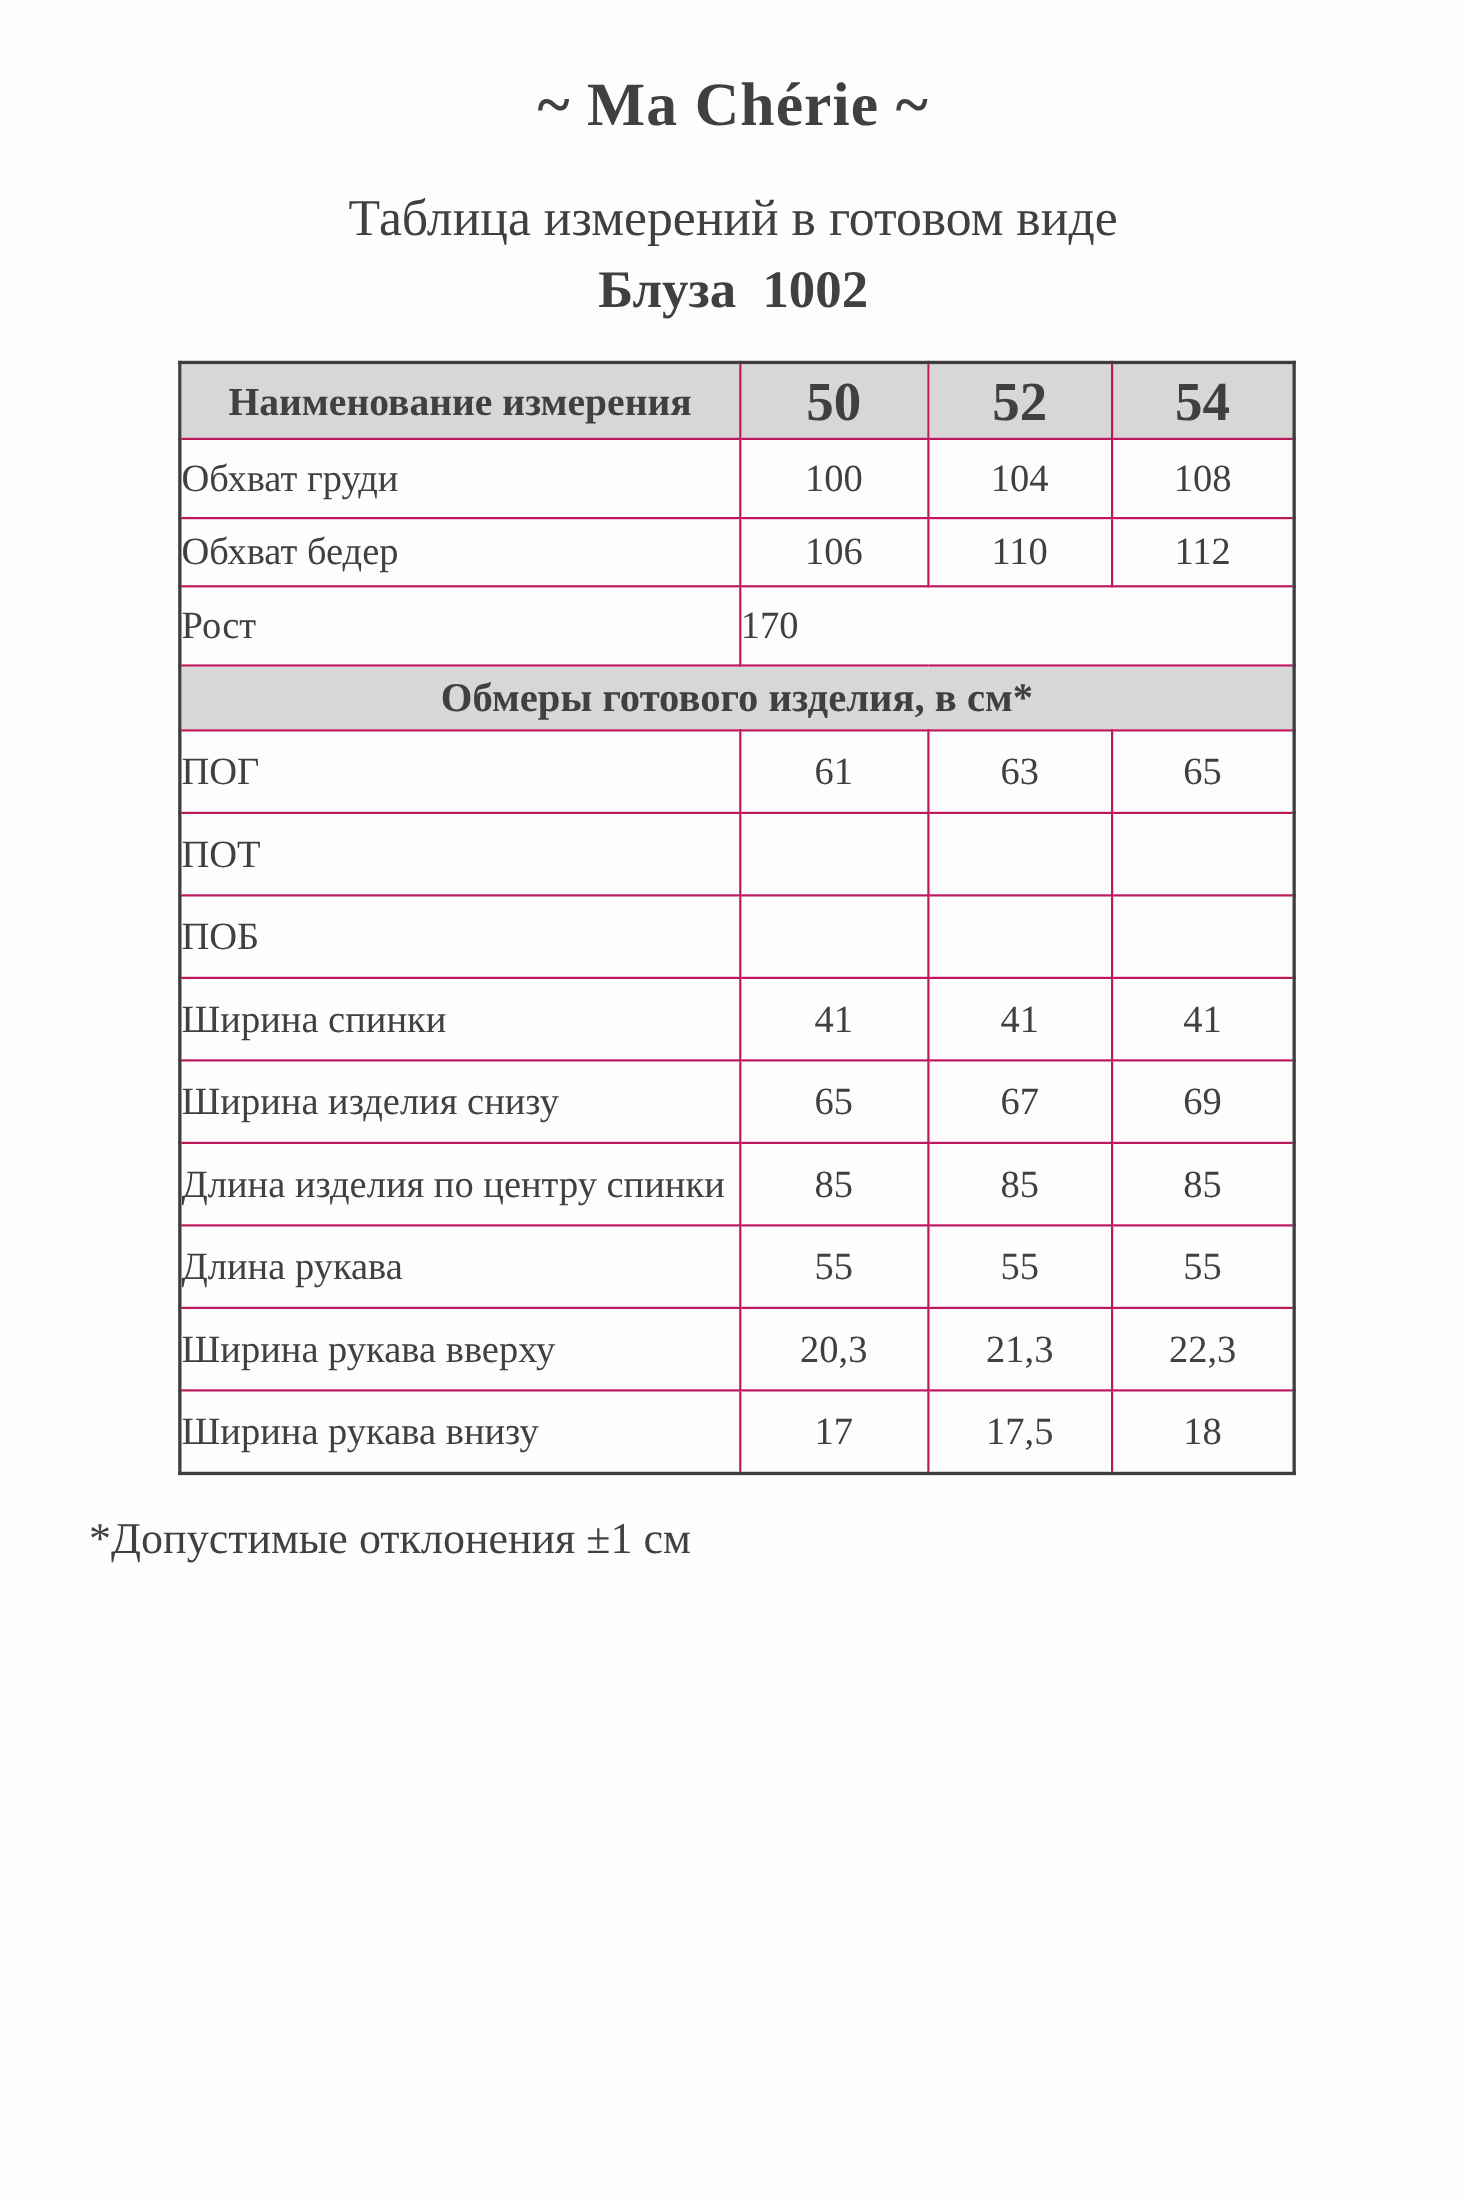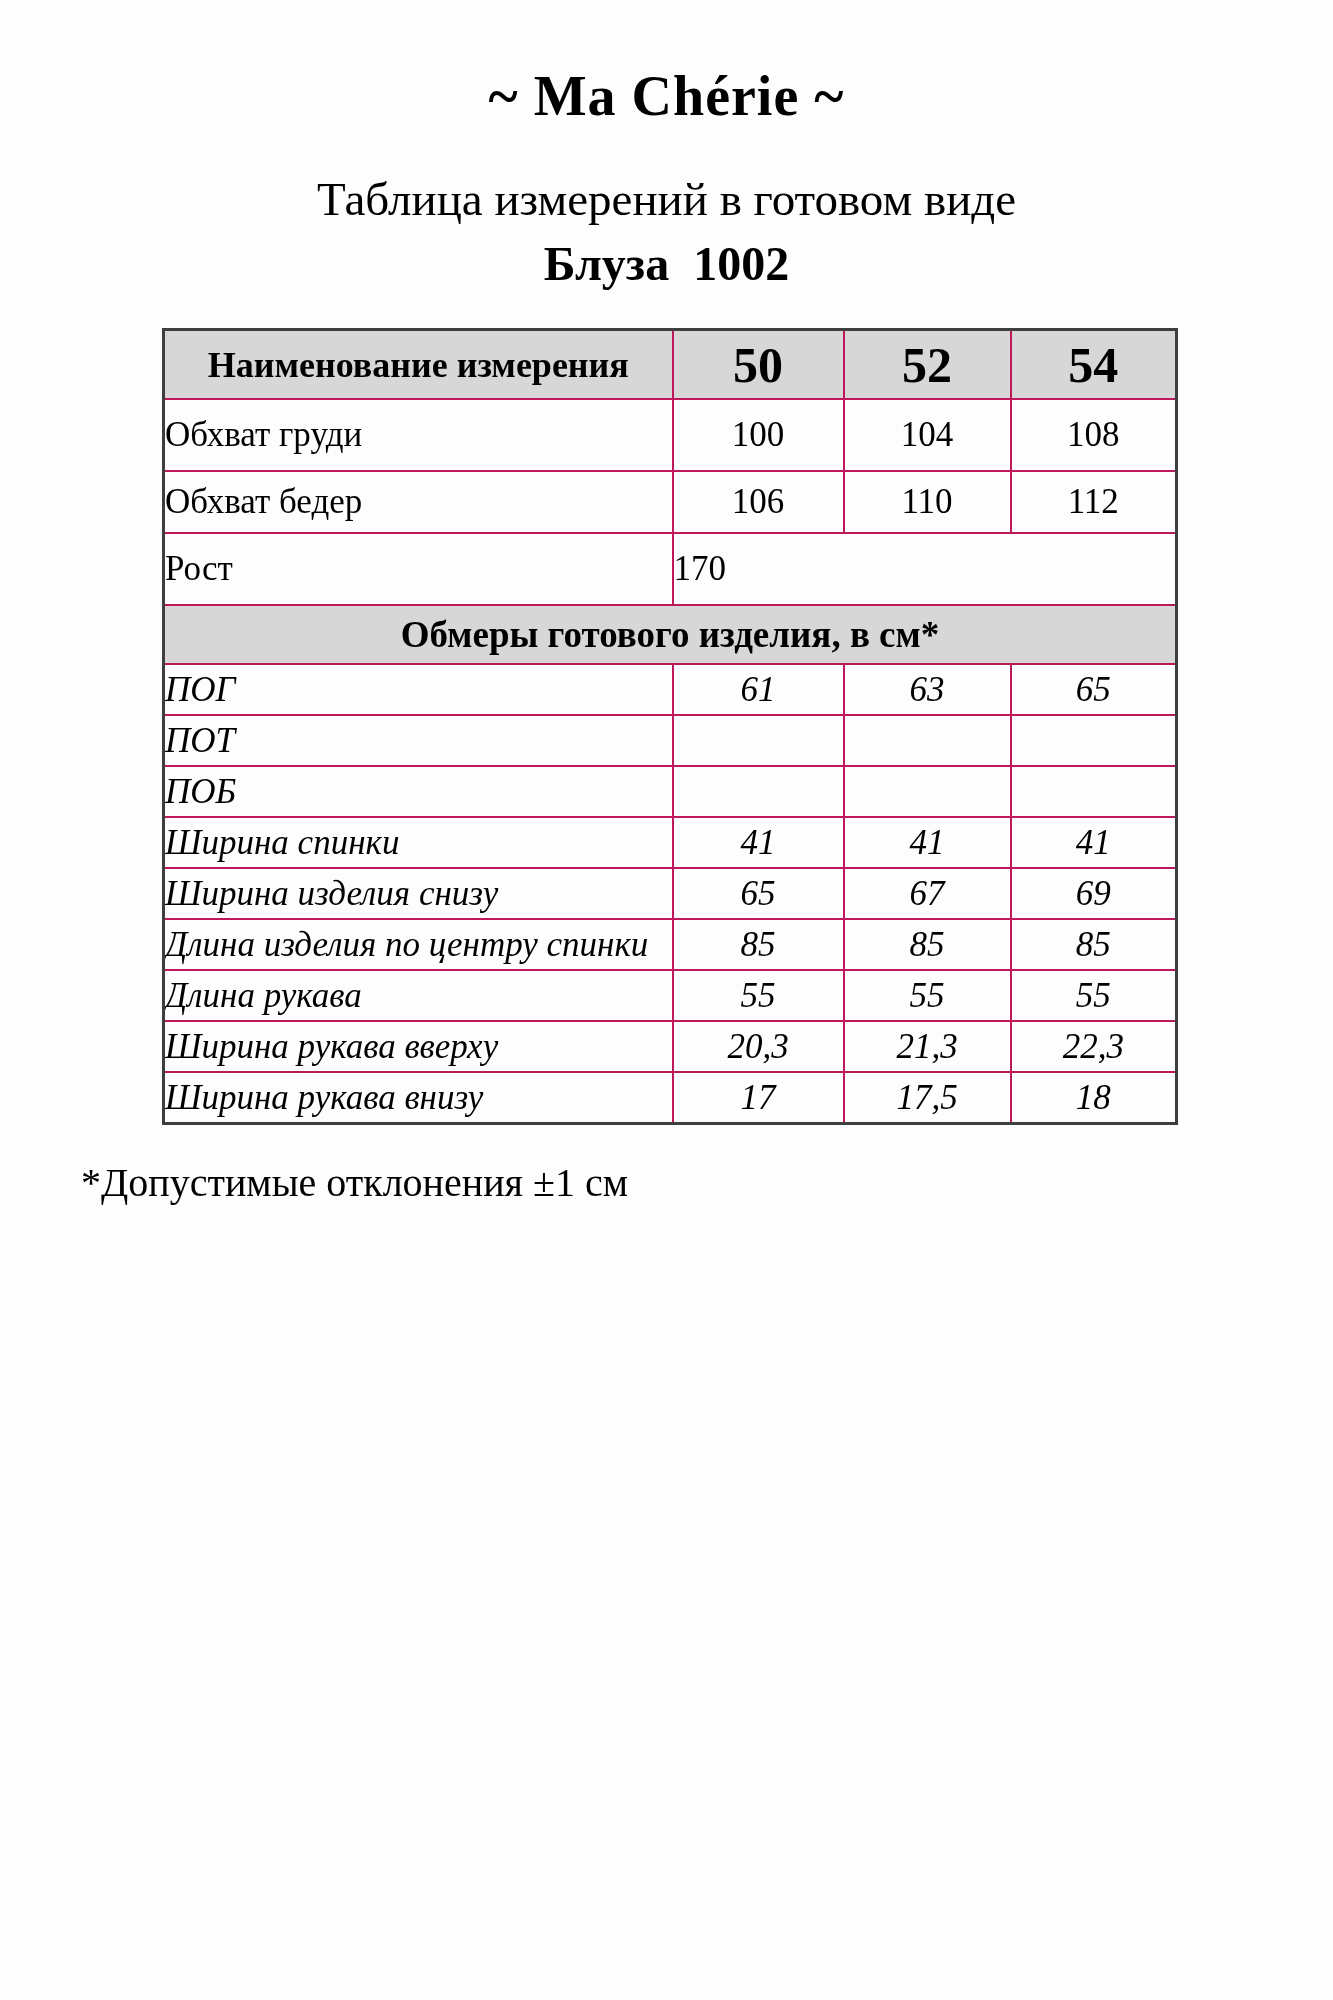--- a/index.html
+++ b/index.html
@@ -5,21 +5,21 @@
   html,body { margin:0; padding:0; }
   body {
     background:#e9e9e9;
     font-family:"Liberation Serif","DejaVu Serif",serif;
   }
   .page {
     position:relative;
     width:1333px; height:2000px;
     margin:0 auto;
     background:#fdfdfd;
-    color:#000000;
+    color:#404040;
     overflow:hidden;
   }
   .brand {
     padding-top:66px;
     text-align:center;
     font-size:56px;
     font-weight:bold;
     letter-spacing:1px;
     line-height:1.1;
   }
@@ -51,21 +51,21 @@
   }
   col.c-name { width:509px; }
   col.c-s1 { width:171px; }
   col.c-s2 { width:167px; }
   col.c-s3 { width:166px; }
 
   tr.rh70 { height:70px; }
   tr.rh58 { height:72px; }
   tr.rh62 { height:62px; }
   tr.rh59 { height:59px; }
-  tr.rh69 { height:51px;font-style:italic; }
+  tr.rh69 { height:75px; }
 
   .grayband { background:#d7d7d7; }
 
   th.name-h {
     font-size:36px; font-weight:bold;
     text-align:center; vertical-align:middle;
     padding-top:4px;
   }
   th.size-h {
     font-size:50px; font-weight:bold;

